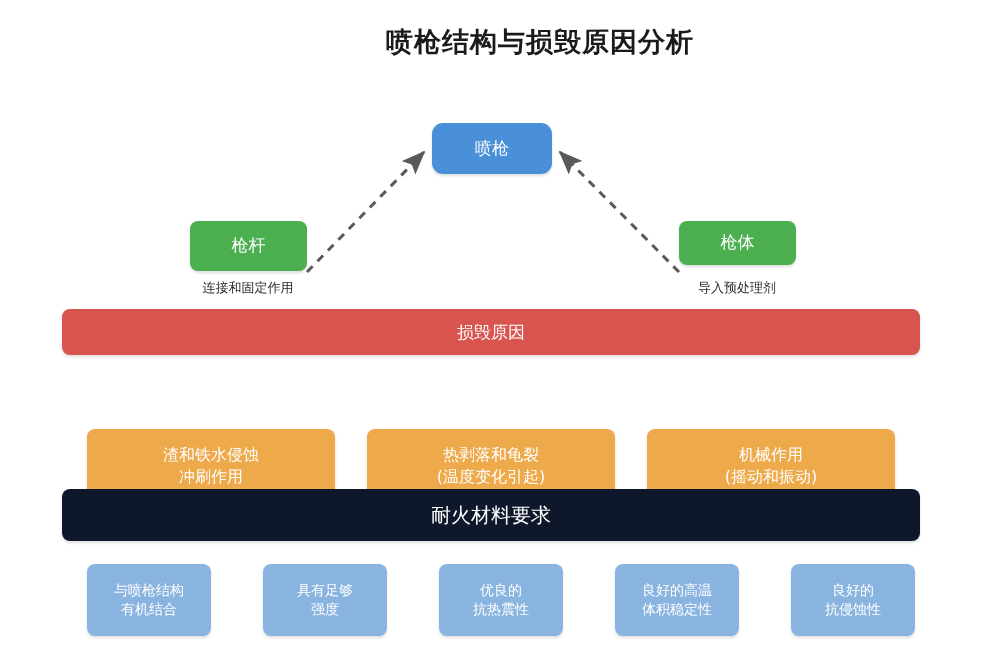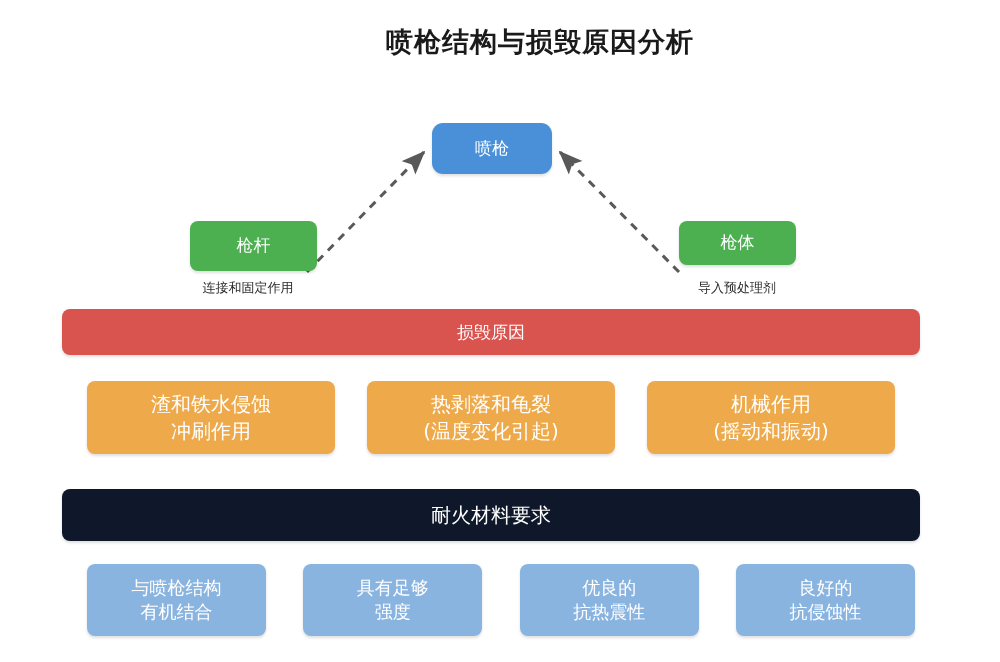--- a/index.html
+++ b/index.html
@@ -40,21 +40,21 @@
     line-height: 1.28;
     white-space: pre-line;
   }
   .node-top {
     left: 432px; top: 123px; width: 120px; height: 51px;
     background: #4a90d9;
     font-size: 17px;
     border-radius: 11px;
   }
   .node-green-left {
-    left: 190px; top: 221px; width: 127px; height: 50px;
+    left: 190px; top: 221px; width: 117px; height: 50px;
     background: #4caf50;
     font-size: 17px;
   }
   .node-green-right {
     left: 679px; top: 221px; width: 117px; height: 44px;
     background: #4caf50;
     font-size: 17px;
     font-family: Liberation Serif, serif;
   }
   .caption {
@@ -91,30 +91,31 @@
     position: absolute;
     display: flex;
   }
   .row-orange {
     left: 87px; top: 381px; width: 808px;
     justify-content: space-between;
   }
   .node-orange {
     width: 248px; height: 73px;
     background: #eda94a;
-    font-size: 20px;
+    font-size: 16px;
+    margin-top: 48px;
   }
   .row-lblue {
     left: 87px; top: 564px; width: 828px;
     justify-content: space-between;
   }
   .node-lblue {
-    width: 179px; height: 72px;
+    width: 124px; height: 72px;
     background: #8ab4e0;
-    font-size: 18px;
+    font-size: 14px;
   }
   .node-flow {
     position: relative;
     display: flex;
     align-items: center;
     justify-content: center;
     text-align: center;
     color: #ffffff;
     border-radius: 8px;
     box-shadow: 0 2px 3px rgba(0,0,0,0.13);
@@ -166,17 +167,19 @@
 
   <div class="bar bar-cyan">耐火材料要求</div>
 
   <div class="row row-lblue">
     <div class="node-flow node-lblue">与喷枪结构
 有机结合</div>
     <div class="node-flow node-lblue">具有足够
 强度</div>
     <div class="node-flow node-lblue">优良的
 抗热震性</div>
+    <div class="node-flow node-lblue">良好的高温
+体积稳定性</div>
     <div class="node-flow node-lblue">良好的
 抗侵蚀性</div>
   </div>
 
 </div>
 
 </body></html>

